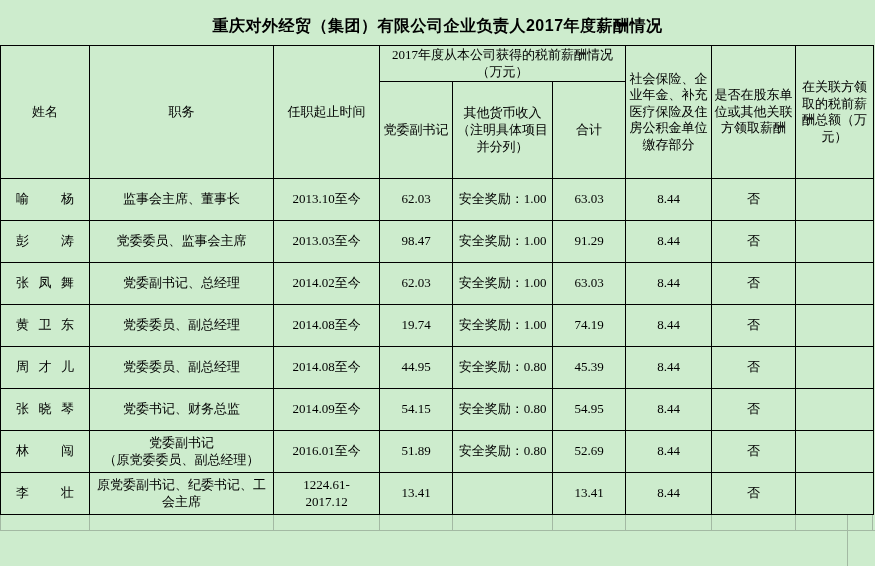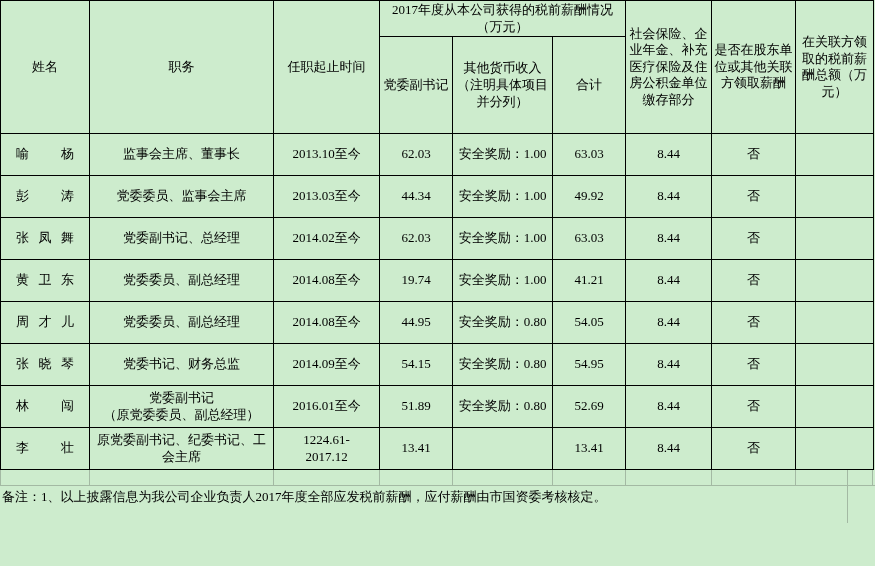--- a/index.html
+++ b/index.html
@@ -66,20 +66,21 @@
     padding-left: 2px;
     padding-top: 2px;
   }
   .note2 { padding-left: 48px; }
 </style>
 </head>
 <body>
 
 <div>
 
+  <div class="title">重庆对外经贸（集团）有限公司企业负责人2017年度薪酬情况</div>
 
   <table class="salary">
     <colgroup>
       <col style="width:89px">
         <col style="width:184px">
         <col style="width:106px">
       <col style="width:73px">
         <col style="width:100px">
         <col style="width:73px">
       <col style="width:86px">
@@ -113,23 +114,23 @@
         <td>安全奖励：1.00</td>
         <td>63.03</td>
         <td>8.44</td>
         <td>否</td>
         <td></td>
       </tr>
       <tr>
         <td class="name-cell">彭涛</td>
         <td>党委委员、监事会主席</td>
         <td>2013.03至今</td>
-        <td>44.34</td>
-        <td>安全奖励：1.00</td>
-        <td>49.92</td>
+        <td>98.47</td>
+        <td>安全奖励：1.00</td>
+        <td>91.29</td>
         <td>8.44</td>
         <td>否</td>
         <td></td>
       </tr>
       <tr>
         <td class="name-cell">张凤舞</td>
         <td>党委副书记、总经理</td>
         <td>2014.02至今</td>
         <td>62.03</td>
         <td>安全奖励：1.00</td>
@@ -137,32 +138,32 @@
         <td>8.44</td>
         <td>否</td>
         <td></td>
       </tr>
       <tr>
         <td class="name-cell">黄卫东</td>
         <td>党委委员、副总经理</td>
         <td>2014.08至今</td>
         <td>19.74</td>
         <td>安全奖励：1.00</td>
-        <td>41.21</td>
+        <td>74.19</td>
         <td>8.44</td>
         <td>否</td>
         <td></td>
       </tr>
       <tr>
         <td class="name-cell">周才儿</td>
         <td>党委委员、副总经理</td>
         <td>2014.08至今</td>
         <td>44.95</td>
         <td>安全奖励：0.80</td>
-        <td>54.05</td>
+        <td>45.39</td>
         <td>8.44</td>
         <td>否</td>
         <td></td>
       </tr>
       <tr>
         <td class="name-cell">张晓琴</td>
         <td>党委书记、财务总监</td>
         <td>2014.09至今</td>
         <td>54.15</td>
         <td>安全奖励：0.80</td>
@@ -207,16 +208,15 @@
     <span class="v" style="left:452px"></span>
     <span class="v" style="left:552px"></span>
     <span class="v" style="left:625px"></span>
     <span class="v" style="left:711px"></span>
     <span class="v" style="left:795px"></span>
     <span class="v long" style="left:847px"></span>
     <span class="v" style="left:872px"></span>
   </div>
 
   <div class="notes">
-    <div>备注：1、以上披露信息为我公司企业负责人2017年度全部应发税前薪酬，应付薪酬由市国资委考核核定。</div>
   </div>
 
 </div>
 
 </body></html>

